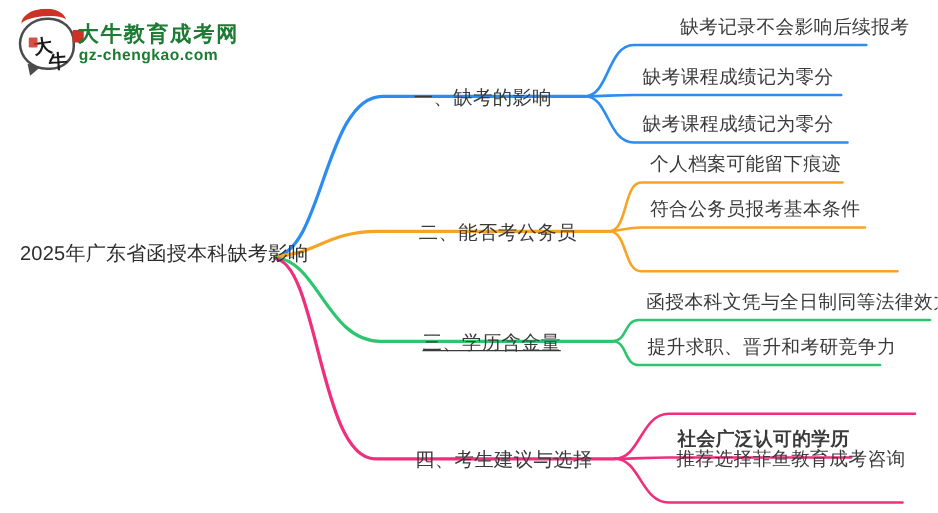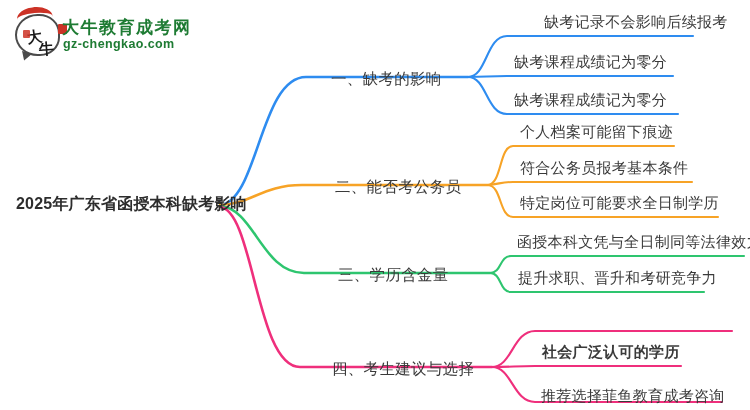--- a/index.html
+++ b/index.html
@@ -7,21 +7,21 @@
   #stage{position:relative;width:750px;height:410px;background:#ffffff;overflow:hidden;}
 
   
   #wires{position:absolute;left:0;top:0;width:750px;height:410px;}
   #wires path{fill:none;stroke-linecap:round;stroke-linejoin:round;}
   #wires .trunk{stroke-width:2.6;}
   #wires .twig{stroke-width:2.1;}
 
   
   .node{position:absolute;white-space:nowrap;color:#3a3a3a;font-size:15px;line-height:20px;height:20px;letter-spacing:0.3px;}
-  .root-label{position:absolute;left:16px;top:193px;font-size:16px;line-height:22px;font-weight:700;color:#2d2d2d;white-space:nowrap;letter-spacing:0.2px;}
+  .root-label{position:absolute;left:16px;top:193px;font-size:16px;line-height:22px;font-weight:400;color:#2d2d2d;white-space:nowrap;letter-spacing:0.2px;}
   .branch-label{font-size:15.5px;margin-top:16px;}
 
   
   #logo{position:absolute;left:13px;top:6px;width:250px;height:56px;}
   .bubble{position:absolute;left:2px;top:8px;width:41px;height:38px;background:#fff;border:2px solid #4b4b4b;border-radius:52% 48% 46% 52%;}
   .bubble-tail{position:absolute;left:8px;top:46px;width:0;height:0;border-left:4px solid transparent;border-right:7px solid transparent;border-top:9px solid #4b4b4b;transform:rotate(12deg);}
   .logo-arc{position:absolute;left:4px;top:1px;width:36px;height:16px;border-top:6px solid #cc3226;border-radius:50%;transform:rotate(-5deg);}
   .seal{position:absolute;left:45px;top:18px;width:9px;height:10px;background:#cc3226;border-radius:1px;}
   .seal2{position:absolute;left:6px;top:14px;width:7px;height:8px;background:#cc3226;opacity:.85;border-radius:1px;}
   .ch1{position:absolute;left:10px;top:12px;font-family:"DejaVu Serif","Liberation Serif",serif;font-weight:700;font-size:15px;color:#1a1a1a;transform:rotate(-8deg);}
@@ -70,30 +70,29 @@
     <div class="logo-arc"></div>
     <div class="seal"></div>
     <div class="logo-title">大牛教育成考网</div>
     <div class="logo-domain">gz-chengkao.com</div>
   </div>
 
   <div class="root-label">2025年广东省函授本科缺考影响</div>
 
   <div class="node branch-label" style="left:331px;top:53px;">一、缺考的影响</div>
   <div class="node branch-label" style="left:335px;top:161px;">二、能否考公务员</div>
-  <div class="node branch-label" style="left:338px;top:249px;">三、学历含金量</div>
+  <div class="node branch-label" style="left:338px;top:249px;text-decoration:underline;">三、学历含金量</div>
   <div class="node branch-label" style="left:332px;top:343px;">四、考生建议与选择</div>
 
   <div class="node" style="left:544px;top:12px;">缺考记录不会影响后续报考</div>
   <div class="node" style="left:514px;top:52px;">缺考课程成绩记为零分</div>
   <div class="node" style="left:514px;top:90px;">缺考课程成绩记为零分</div>
 
   <div class="node" style="left:520px;top:122px;">个人档案可能留下痕迹</div>
   <div class="node" style="left:520px;top:158px;">符合公务员报考基本条件</div>
-  <div class="node" style="left:520px;top:193px;">特定岗位可能要求全日制学历</div>
 
   <div class="node" style="left:517px;top:232px;">函授本科文凭与全日制同等法律效力</div>
   <div class="node" style="left:518px;top:268px;text-align:right;">提升求职、晋升和考研竞争力</div>
 
   <div class="node" style="left:542px;top:342px;font-weight:bold;">社会广泛认可的学历</div>
-  <div class="node" style="left:541px;top:386px;">推荐选择菲鱼教育成考咨询</div>
+  <div class="node" style="left:541px;top:358px;">推荐选择菲鱼教育成考咨询</div>
 
 </div>
 
 </body></html>

